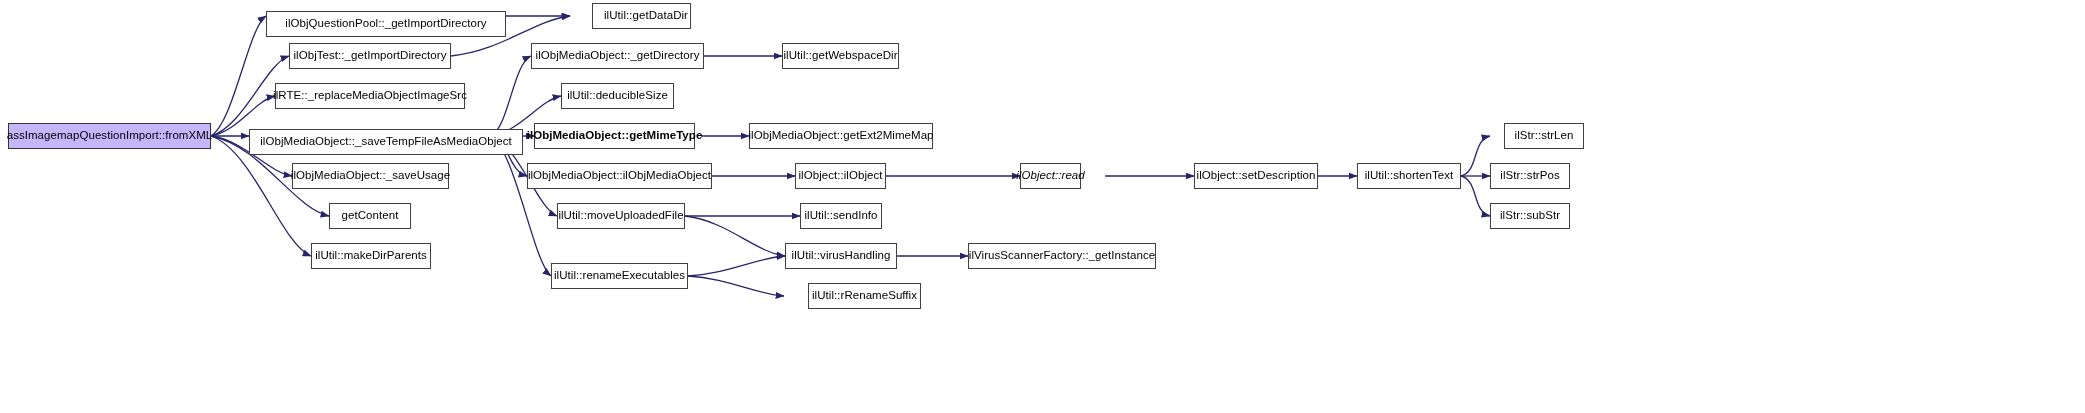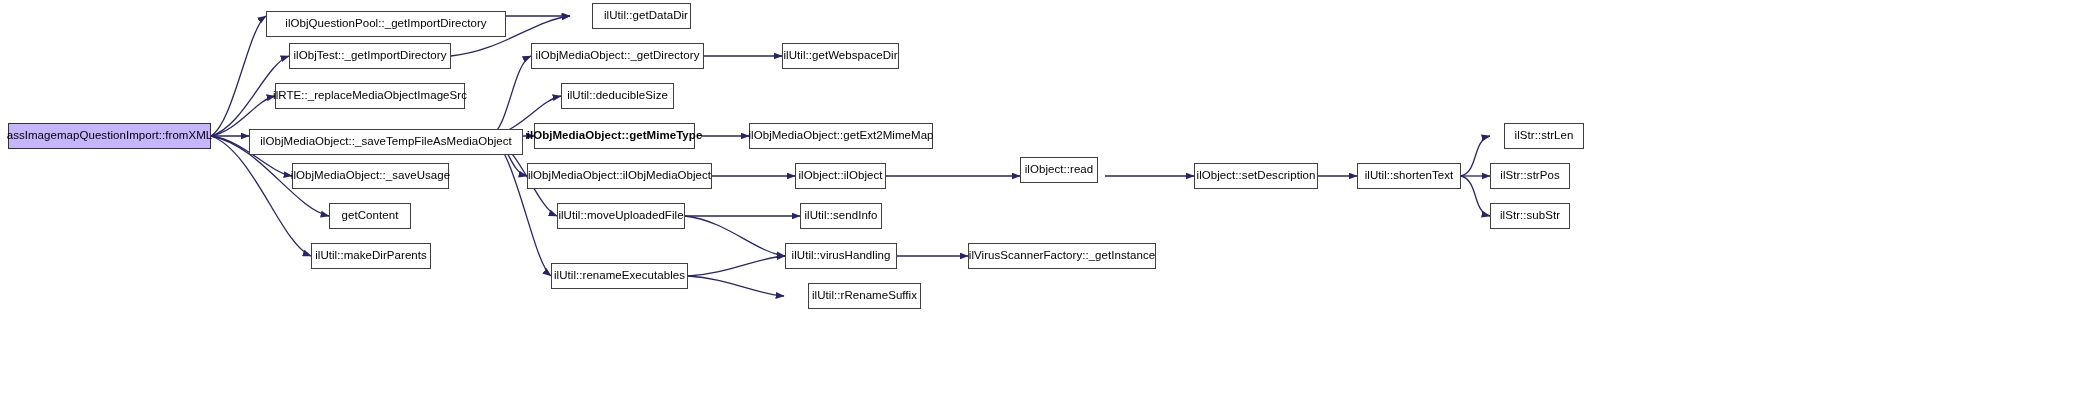--- a/index.html
+++ b/index.html
@@ -152,21 +152,21 @@
       </div>
       <div class="node" style="left: 785px; top: 243px; width: 112px;">
         <span class="node-label">ilUtil::virusHandling</span>
       </div>
       <div class="node" style="left: 784px; top: 283px; width: 113px; margin-left: 24px;">
         <span class="node-label">ilUtil::rRenameSuffix</span>
       </div>
       <div class="node" style="left: 968px; top: 243px; width: 188px;">
         <span class="node-label">ilVirusScannerFactory::_getInstance</span>
       </div>
-      <div class="node" style="left: 1020px; top: 157px; width: 78px;">
+      <div class="node" style="left: 1020px; top: 163px; width: 61px; font-style: italic;">
         <span class="node-label">ilObject::read</span>
       </div>
       <div class="node" style="left: 1194px; top: 163px; width: 124px;">
         <span class="node-label">ilObject::setDescription</span>
       </div>
       <div class="node" style="left: 1357px; top: 163px; width: 104px;">
         <span class="node-label">ilUtil::shortenText</span>
       </div>
       <div class="node" style="left: 1490px; top: 123px; width: 80px; margin-left: 14px;">
         <span class="node-label">ilStr::strLen</span>

